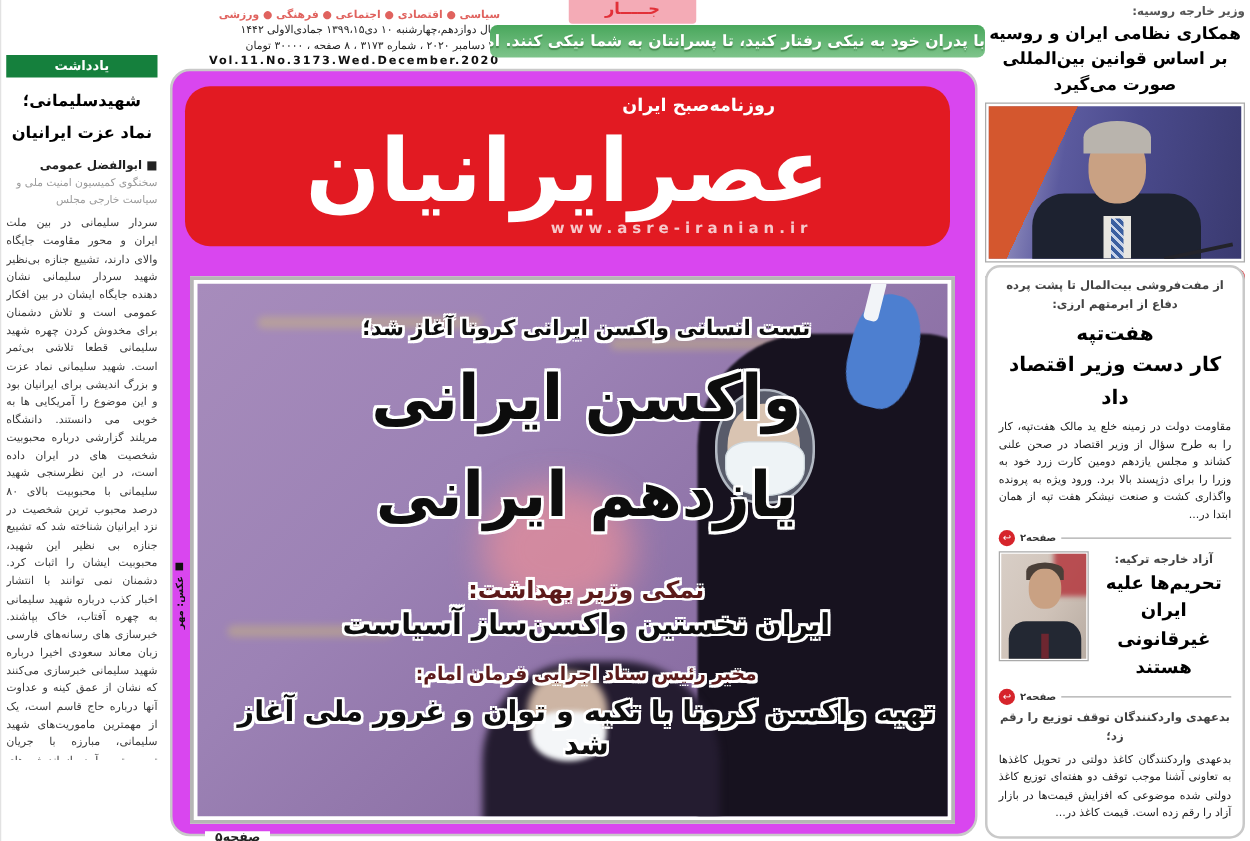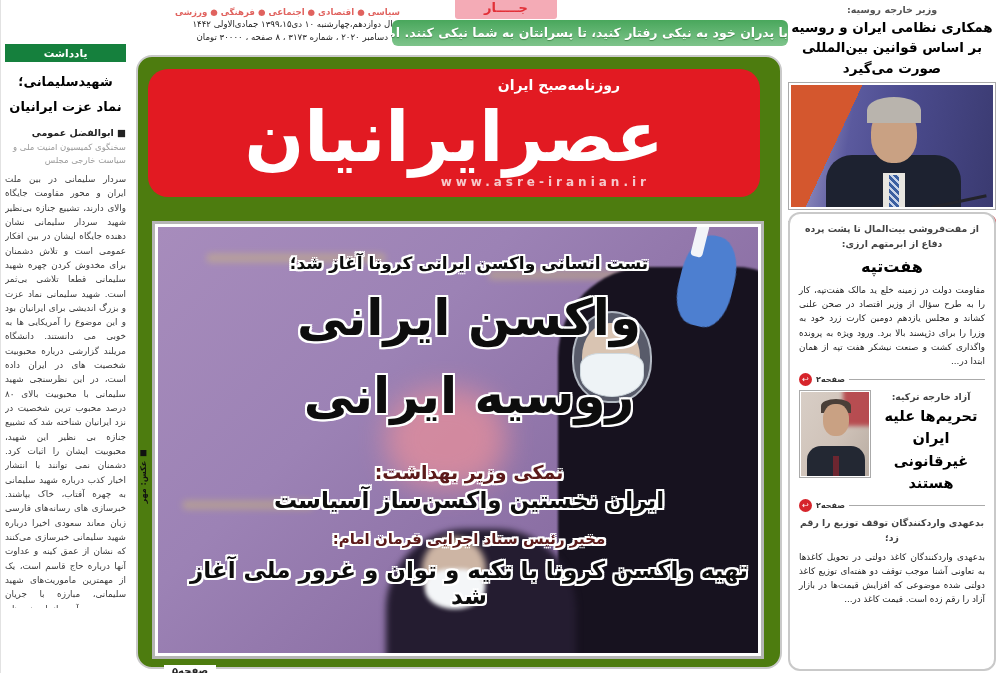--- a/index.html
+++ b/index.html
@@ -20,38 +20,38 @@
   .cats { color:#e0625e; font-size:8.6px; font-weight:bold; }
   .d1,.d2 { font-size:8.6px; color:#222; }
   .d3 { font-size:9px; font-weight:bold; letter-spacing:1.5px; color:#111; }
   
   .jar { position:absolute; left:455px; top:0; width:102px; height:19px; background:#f4abb6; color:#e23038; font-weight:bold; font-size:13px; text-align:center; line-height:16px; overflow:hidden; border-radius:0 0 3px 3px; }
   .quote { position:absolute; left:392px; top:20px; width:396px; height:26px; border-radius:6px;
     background:linear-gradient(#49a75c,#7ec48b); color:#fff; font-weight:bold; font-size:12.5px;
     text-align:center; line-height:26px; text-shadow:0 1px 1px rgba(0,60,0,.4); white-space:nowrap; overflow:hidden; }
   
   .russia { position:absolute; left:788px; top:4px; width:208px; }
-  .russia .kicker { text-align:center; font-size:9.5px; font-weight:bold; color:#555; }
+  .russia .kicker { font-size:9.5px; font-weight:bold; color:#555; }
   .russia h2 { text-align:center; font-size:13.5px; font-weight:900; color:#000; line-height:1.5; margin-top:2px; }
   .photo-rus { margin-top:4px; height:128px; border:1px solid #aaa; background:#fff; padding:2px; }
   .photo-rus .inner { position:relative; width:100%; height:100%; overflow:hidden;
     background:linear-gradient(100deg,#b7b3d6 0%,#5b5a9e 30%,#4a4a8c 55%,#3a3a70 100%); }
   .flag-left { position:absolute; left:-30px; top:-20px; width:110px; height:160px; background:linear-gradient(115deg,#d4572e 60%,transparent 60%); }
   .rus-suit { position:absolute; left:35px; bottom:-6px; width:135px; height:58px; background:#1d2230; border-radius:26px 26px 0 0; }
   .rus-shirt { position:absolute; left:92px; bottom:0; width:22px; height:34px; background:#e8e6e0; }
   .rus-tie { position:absolute; left:98px; bottom:0; width:10px; height:32px; background:repeating-linear-gradient(45deg,#3b5fa0 0 3px,#c8d3e8 3px 5px); }
   .rus-face { position:absolute; left:80px; top:22px; width:46px; height:56px; border-radius:45%; background:#c9a183; }
   .rus-hair { position:absolute; left:76px; top:12px; width:54px; height:26px; border-radius:50% 50% 0 0; background:#b9b4ad; }
   .rus-mic { position:absolute; right:6px; bottom:4px; width:56px; height:3px; background:#23232a; transform:rotate(-12deg); }
   .pmark-right { display:flex; flex-direction:row; justify-content:flex-start; align-items:center; gap:4px; margin-top:5px; direction:ltr; }
   .pmark-right .line { flex:1; border-top:1px solid #bbb; }
   .plabel { font-size:8px; font-weight:bold; color:#333; }
   .picon { width:13px; height:13px; border-radius:50%; background:#d6242b; color:#fff; font-size:8px; line-height:13px; text-align:center; display:inline-block; }
   
-  .container { position:absolute; left:136px; top:55px; width:646px; height:614px; border:2px solid #c9c9c9; border-radius:16px; background:#4d7c0f; }
+  .container { position:absolute; left:136px; top:55px; width:646px; height:614px; border:2px solid #c9c9c9; border-radius:16px; background:#d946ef; }
   .masthead { position:absolute; left:10px; top:12px; width:612px; height:128px; background:#e21a22; border-radius:20px; overflow:hidden; }
   .masthead .tagline { position:absolute; top:8px; right:140px; color:#fff; font-size:14px; font-weight:bold; }
   .masthead .logo { position:absolute; top:18px; right:0; left:0; text-align:center; color:#fff; font-size:70px; font-weight:900; line-height:100px; letter-spacing:-2px; }
   .masthead .url { position:absolute; bottom:8px; right:110px; color:#f6c9cb; font-size:12px; font-weight:bold; letter-spacing:4px; direction:ltr; }
   
   .photo-frame { position:absolute; left:14px; top:164px; width:612px; height:438px; border:3px solid #b5b5b5; background:#fff; padding:3px; }
   .photo-main { position:relative; width:100%; height:100%; overflow:hidden;
     background:linear-gradient(135deg,#a78cbc 0%,#9c82b5 35%,#8a6ea3 70%,#705590 100%); }
   .blob-pink { position:absolute; left:38%; top:38%; width:120px; height:100px; background:#e78f9b; border-radius:45%; filter:blur(14px); opacity:.75; }
   .streak { position:absolute; height:10px; background:#d8c66a; opacity:.35; filter:blur(3px); border-radius:5px; }
@@ -105,20 +105,21 @@
   <h3 class="note-title">شهیدسلیمانی؛ نماد عزت ایرانیان</h3>
   <div class="note-author">■ ابوالفضل عمومی</div>
   <div class="note-byline">سخنگوی کمیسیون امنیت ملی و سیاست خارجی مجلس</div>
   <div class="note-body">سردار سلیمانی در بین ملت ایران و محور مقاومت جایگاه والای دارند، تشییع جنازه بی‌نظیر شهید سردار سلیمانی نشان دهنده جایگاه ایشان در بین افکار عمومی است و تلاش دشمنان برای مخدوش کردن چهره شهید سلیمانی قطعا تلاشی بی‌ثمر است. شهید سلیمانی نماد عزت و بزرگ اندیشی برای ایرانیان بود و این موضوع را آمریکایی ها به خوبی می دانستند. دانشگاه مریلند گزارشی درباره محبوبیت شخصیت های در ایران داده است، در این نظرسنجی شهید سلیمانی با محبوبیت بالای ۸۰ درصد محبوب ترین شخصیت در نزد ایرانیان شناخته شد که تشییع جنازه بی نظیر این شهید، محبوبیت ایشان را اثبات کرد. دشمنان نمی توانند با انتشار اخبار کذب درباره شهید سلیمانی به چهره آفتاب، خاک بپاشند. خبرسازی های رسانه‌های فارسی زبان معاند سعودی اخیرا درباره شهید سلیمانی خبرسازی می‌کنند که نشان از عمق کینه و عداوت آنها درباره حاج قاسم است، یک از مهمترین ماموریت‌های شهید سلیمانی، مبارزه با جریان تروریستی برآمده از اندیشه های عربستان در منطقه بود. عربستان از شخصیت بی نظیر و آثار و حرکت های گرانبهای سردار سلیمانی در جهت نابودی جریان تروریسم در منطقه ناراحت است، این عصبانیت برای آن ها هیچ سودی ندارد، زیرا راه شهید سلیمانی با قوت و قدرت ادامه خواهد داشت. حضور مسئولینی مانند سردار سلیمانی در رأس کار باعث می شود که به آینده کشور امیدوار بود. سردار سلیمانی تمام خصلت های انسان کامل را داشت مسئولین ما باید مانند حاج قاسم باشند و راهی که ایشان رفته است را ادامه دهند، اگر این اتفاق رخ دهد می توان به پیشرفت کشور امیدوار بود. مردم ما قدرشناس خدمات به کشور هستند همان گونه که حاج قاسم در دوران حیات مورد احترام ویژه ای از سوی مردم قرار گرفته بود در زمان شهادتشان با احترام و عزت بسیار بالایی از طرف مردم کشور و جهان مواجهه شد، این نشان می دهد که مردم قدرشناس انسان های خدوم هستند اگر مسئولین همین شیوه را ادامه دهند مردم متوجه خواهند شد.</div>
 </aside>
 
 <header class="top-info">
   <div class="cats">سیاسی ● اقتصادی ● اجتماعی ● فرهنگی ● ورزشی</div>
   <div class="d1">سال دوازدهم،چهارشنبه ۱۰ دی۱۳۹۹،۱۵ جمادی‌الاولی ۱۴۴۲</div>
   <div class="d2">۳۰ دسامبر ۲۰۲۰ ، شماره ۳۱۷۳ ، ۸ صفحه ، ۳۰۰۰۰ تومان</div>
+  <div class="d3">Vol.11.No.3173.Wed.December.2020</div>
 </header>
 
 <div class="jar">جـــــار</div>
 <div class="quote">با پدران خود به نیکی رفتار کنید، تا پسرانتان به شما نیکی کنند. امام علی (ع)</div>
 
 <section class="russia">
   <div class="kicker">وزیر خارجه روسیه:</div>
   <h2>همکاری نظامی ایران و روسیه بر اساس قوانین بین‌المللی صورت می‌گیرد</h2>
   <div class="photo-rus">
     <div class="inner">
@@ -156,37 +157,38 @@
       <div class="fig-face"></div>
       <div class="fig-mask"></div>
       <div class="glove"></div>
       <div class="syringe"></div>
       <div class="fig-bottom"></div>
       <div class="fb-face"></div>
       <div class="fb-mask"></div>
 
       <div class="ov ov-kicker halo">تست انسانی واکسن ایرانی کرونا آغاز شد؛</div>
       <div class="ov ov-h1 halo">واکسن ایرانی</div>
-      <div class="ov ov-h2 halo">روسیه ایرانی</div>
+      <div class="ov ov-h2 halo">یازدهم ایرانی</div>
       <div class="ov ov-s1k halo">نمکی وزیر بهداشت:</div>
       <div class="ov ov-s2k halo">مخبر رئیس ستاد اجرایی فرمان امام:</div>
       <div class="ov ov-s1 halo">ایران نخستین واکسن‌ساز آسیاست</div>
       <div class="ov ov-s2 halo">تهیه واکسن کرونا با تکیه و توان و غرور ملی آغاز شد</div>
     </div>
   </div>
   <div class="credit">■ عکس: مهر</div>
   <div class="page5">صفحه۵</div>
 </main>
 
 <aside class="right-col">
 
   <article class="art">
     <div class="kicker">از مفت‌فروشی بیت‌المال تا پشت پرده دفاع از ابرمتهم ارزی:</div>
     <div class="hl hl-a">
       <span>هفت‌تپه</span>
+      <span>کار دست وزیر اقتصاد داد</span>
     </div>
     <div class="body">مقاومت دولت در زمینه خلع ید مالک هفت‌تپه، کار را به طرح سؤال از وزیر اقتصاد در صحن علنی کشاند و مجلس یازدهم دومین کارت زرد خود به وزرا را برای دژپسند بالا برد. ورود ویژه به پرونده واگذاری کشت و صنعت نیشکر هفت تپه از همان ابتدا در...</div>
     <div class="pdiv">
       <span class="picon">↩</span>
       <span class="plabel">صفحه۲</span>
       <span class="line"></span>
     </div>
   </article>
 
   <article class="art">

